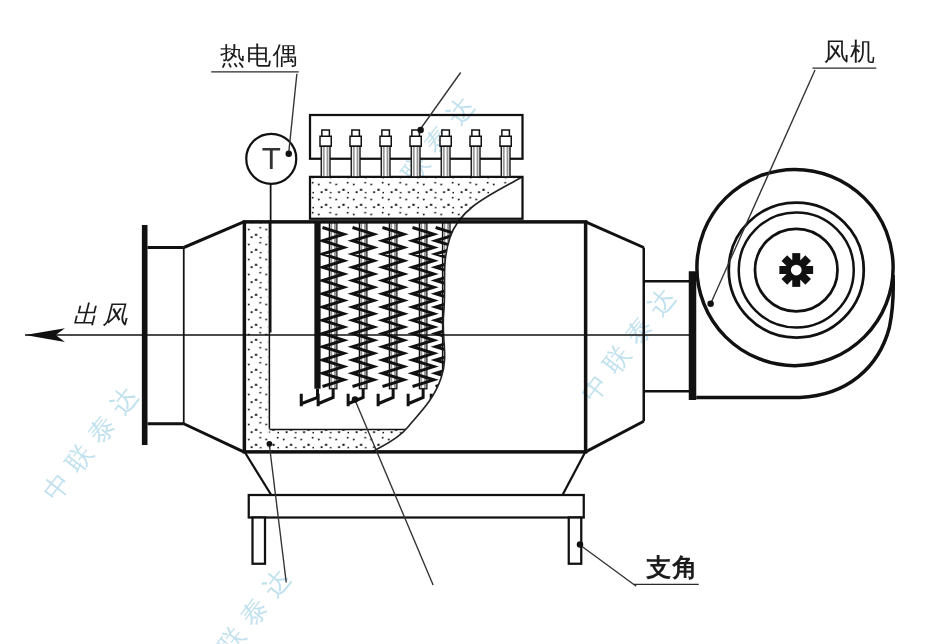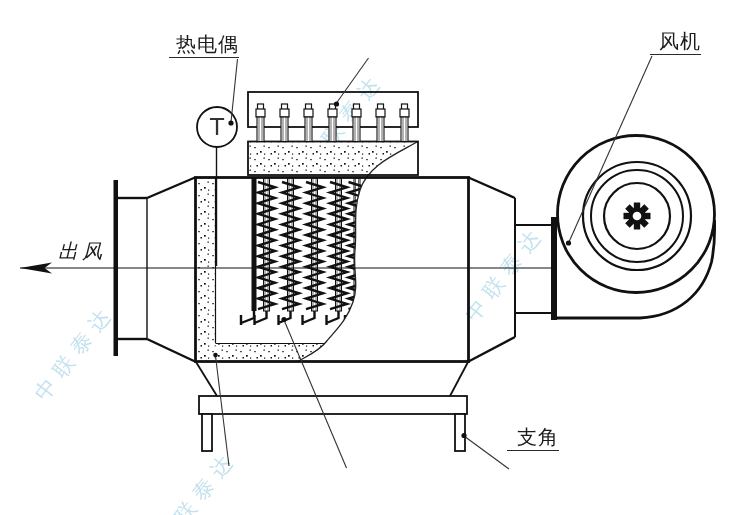--- a/index.html
+++ b/index.html
@@ -150,15 +150,15 @@
       <circle cx="568.5" cy="243" r="2.6"></circle>
       <circle cx="215.5" cy="355" r="2.3"></circle>
       <circle cx="284" cy="319.5" r="2.6"></circle>
       <circle cx="464" cy="435.5" r="2.6"></circle>
     </g>
   </svg>
 
   <div class="lbl underl" style="left:169px;top:33px;width:70px;">热电偶</div>
   <div class="lbl underl" style="left:650px;top:30px;width:51px;">风机</div>
   <div class="lbl" style="left:58px;top:240px;width:48px;letter-spacing:4px;font-style:italic;">出风</div>
-  <div class="lbl underl" style="left:507px;top:426px;width:52px;">支角</div>
+  <div class="lbl underl" style="left:507px;top:443px;width:52px;font-weight:bold;">支角</div>
 
 </div>
 
 </body></html>

